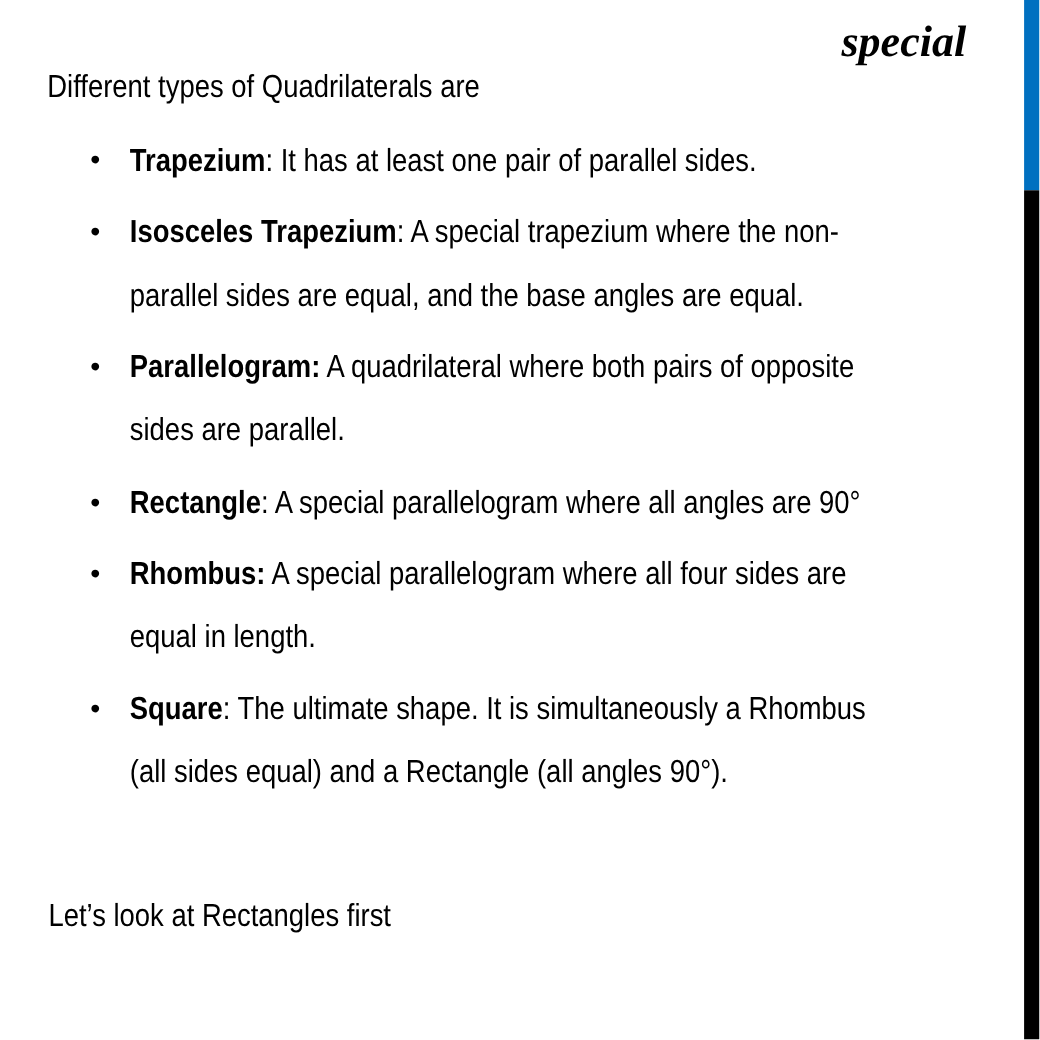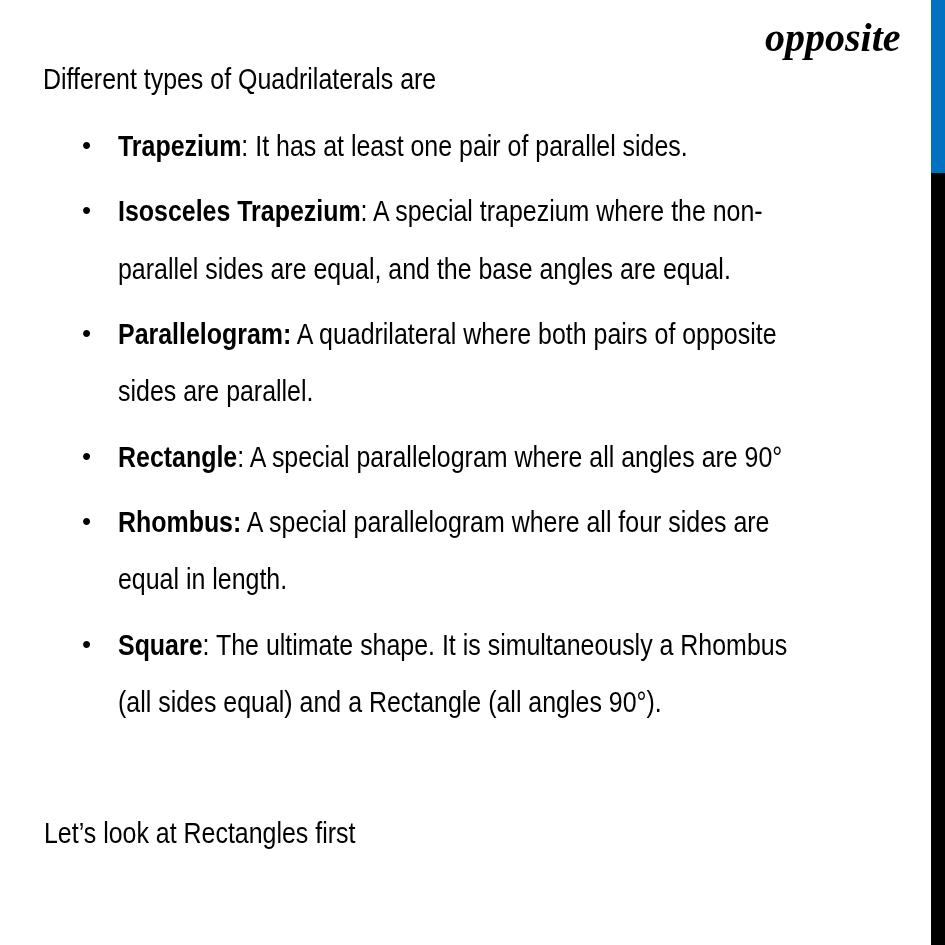--- a/index.html
+++ b/index.html
@@ -25,21 +25,21 @@
     .bullet {
       position: absolute; font-size: 26px; line-height: 34px;
     }
   </style>
 </head>
 <body>
 
 <div class="side-bar-blue" style="background:#0070c0;"></div>
 <div class="side-bar-black" style="background:#000000;"></div>
 
-<div class="logo">opposite</div>
+<div class="logo">special</div>
 
 <div class="line" style="left:43px; top:62px;">Different types of Quadrilaterals are</div>
 
 <div>
   <span class="bullet" style="left:82px; top:128px;">•</span>
   <div class="line" style="left:118px; top:129px;"><b>Trapezium</b><span>:</span><span> It has at least one pair of parallel sides.</span></div>
 </div>
 
 <div>
   <span class="bullet" style="left:82px; top:193px;">•</span>

